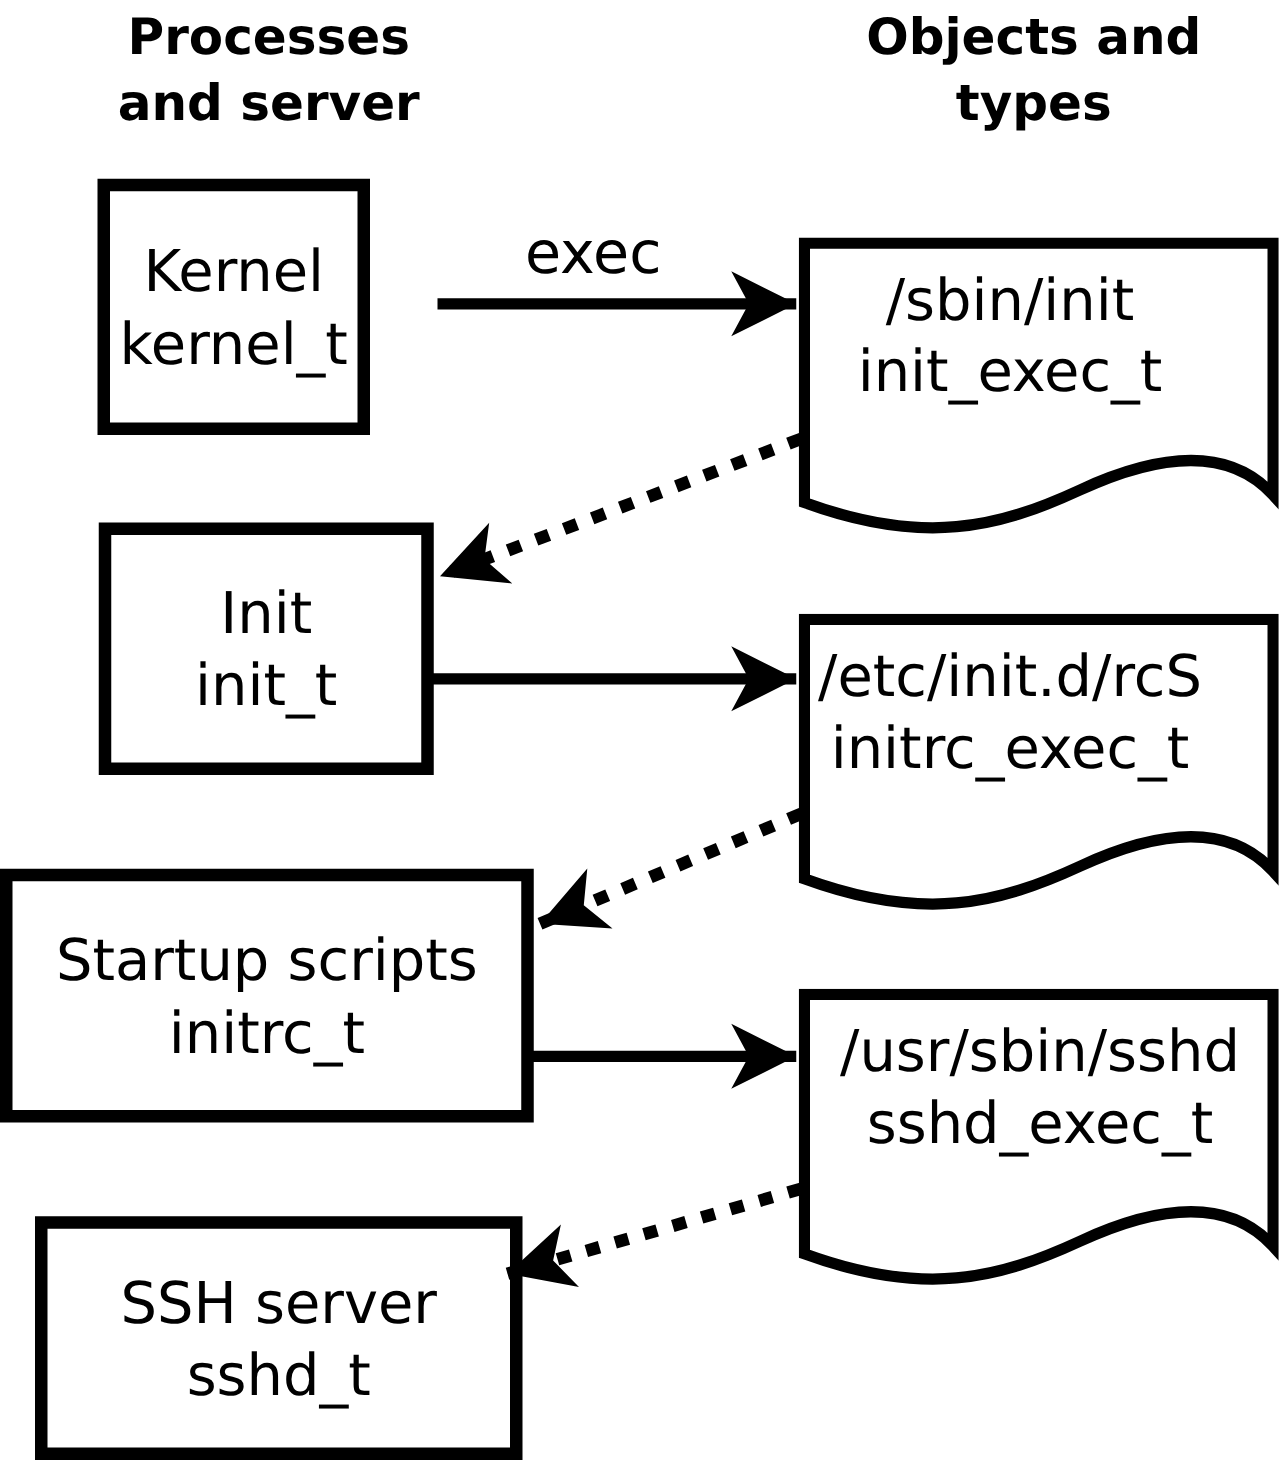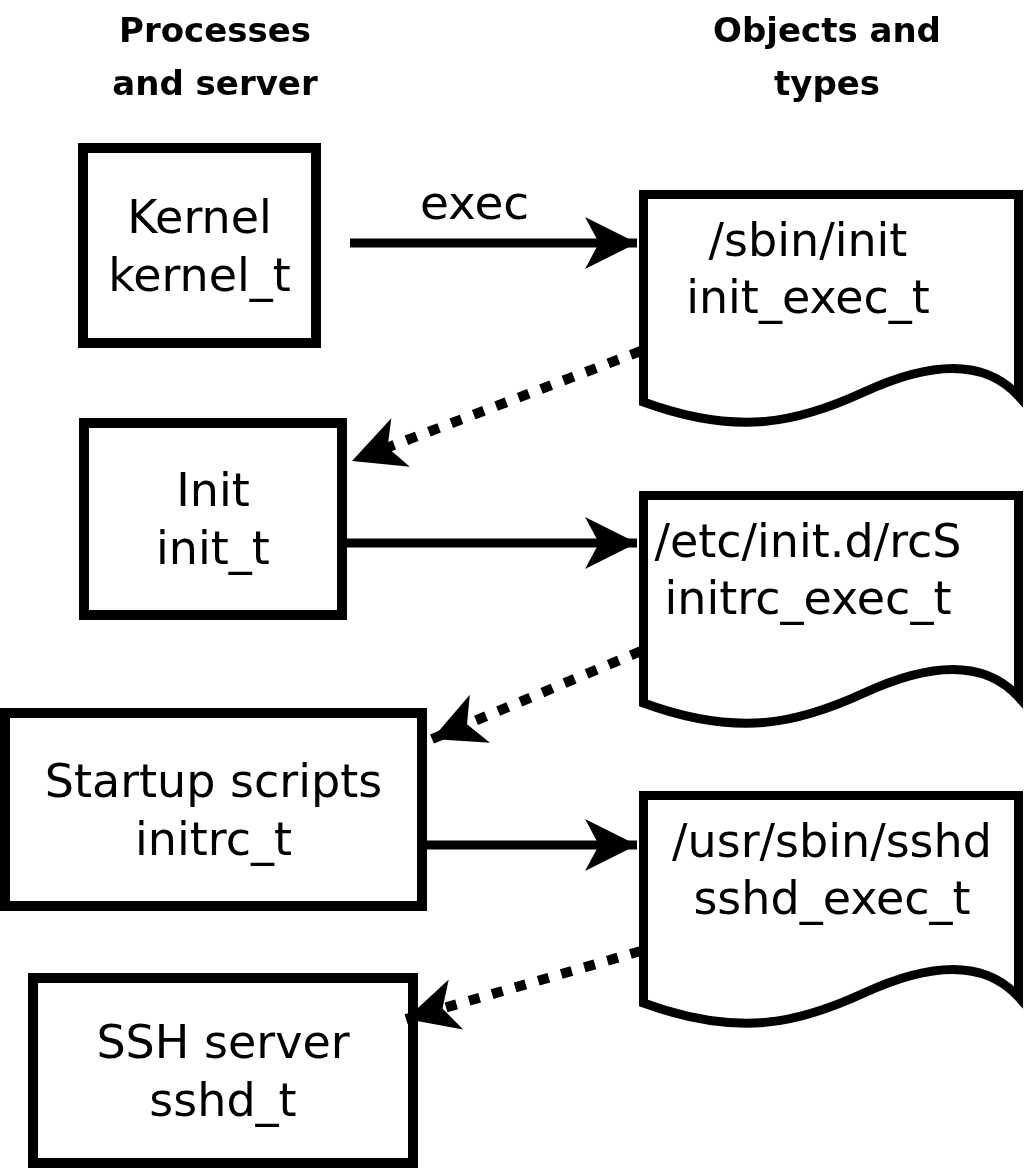--- a/index.html
+++ b/index.html
@@ -13,44 +13,44 @@
     height: 1173px;
     background: #ffffff;
     overflow: hidden;
     font-family: "DejaVu Sans", "Liberation Sans", sans-serif;
     color: #000000;
   }
   .hdr {
     position: absolute;
     text-align: center;
     font-weight: bold;
-    font-size: 34px;
+    font-size: 40px;
     line-height: 53px;
     white-space: nowrap;
   }
   .hdr-left  { left: 0px;   top: 4px; width: 430px; }
   .hdr-right { left: 622px; top: 4px; width: 410px; }
 
   .pbox {
     position: absolute;
     box-sizing: border-box;
     border: 10px solid #000000;
     background: #ffffff;
     display: flex;
     flex-direction: column;
     align-items: center;
     justify-content: center;
     font-size: 46px;
     line-height: 58px;
     text-align: center;
     white-space: nowrap;
   }
-  .pbox-kernel  { left: 78px;  top: 143px; width: 243px; height: 205px; }
+  .pbox-kernel  { left: 78px;  top: 143px; width: 218px; height: 205px; }
   .pbox-init    { left: 79px;  top: 418px; width: 268px; height: 202px; }
-  .pbox-startup { left: 0px;   top: 695px; width: 427px; height: 203px; margin-top: 13px; }
+  .pbox-startup { left: 0px;   top: 695px; width: 427px; height: 203px; }
   .pbox-ssh     { left: 28px;  top: 973px; width: 390px; height: 195px; }
 
   .docshape {
     position: absolute;
     left: 639px;
     width: 384px;
     height: 255px;
   }
   .doc1 { top: 190px; }
   .doc2 { top: 491px; }

